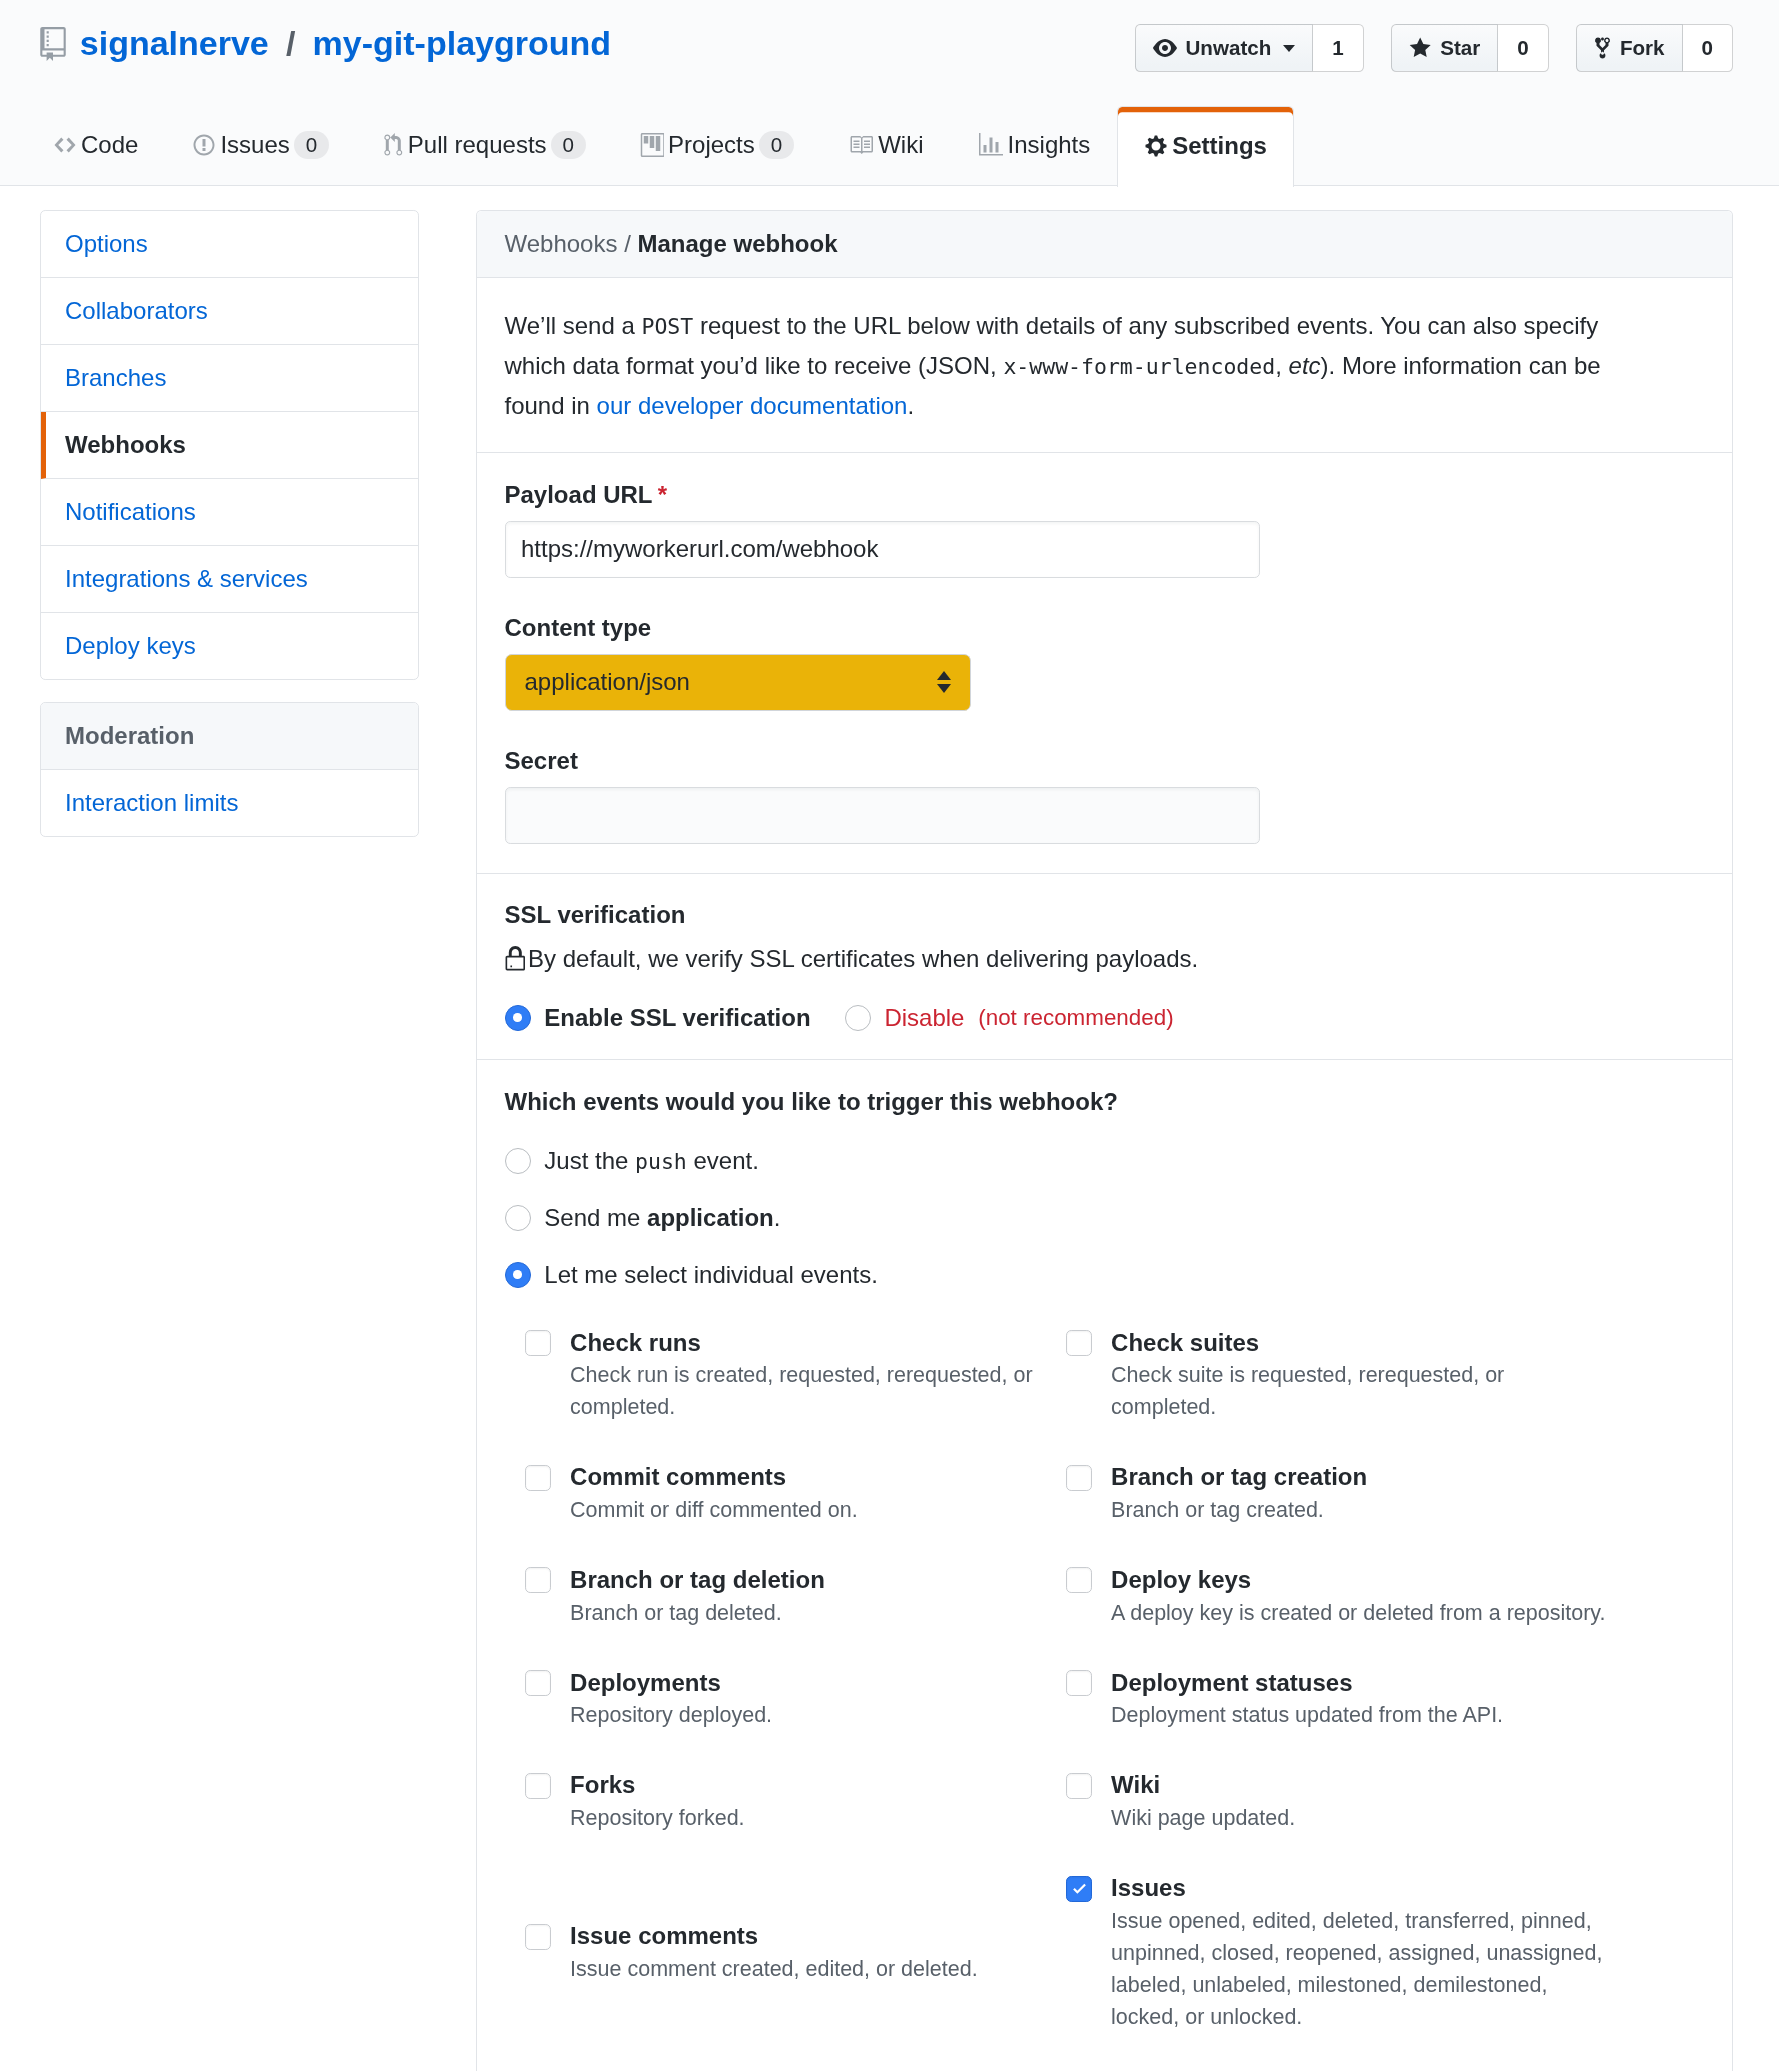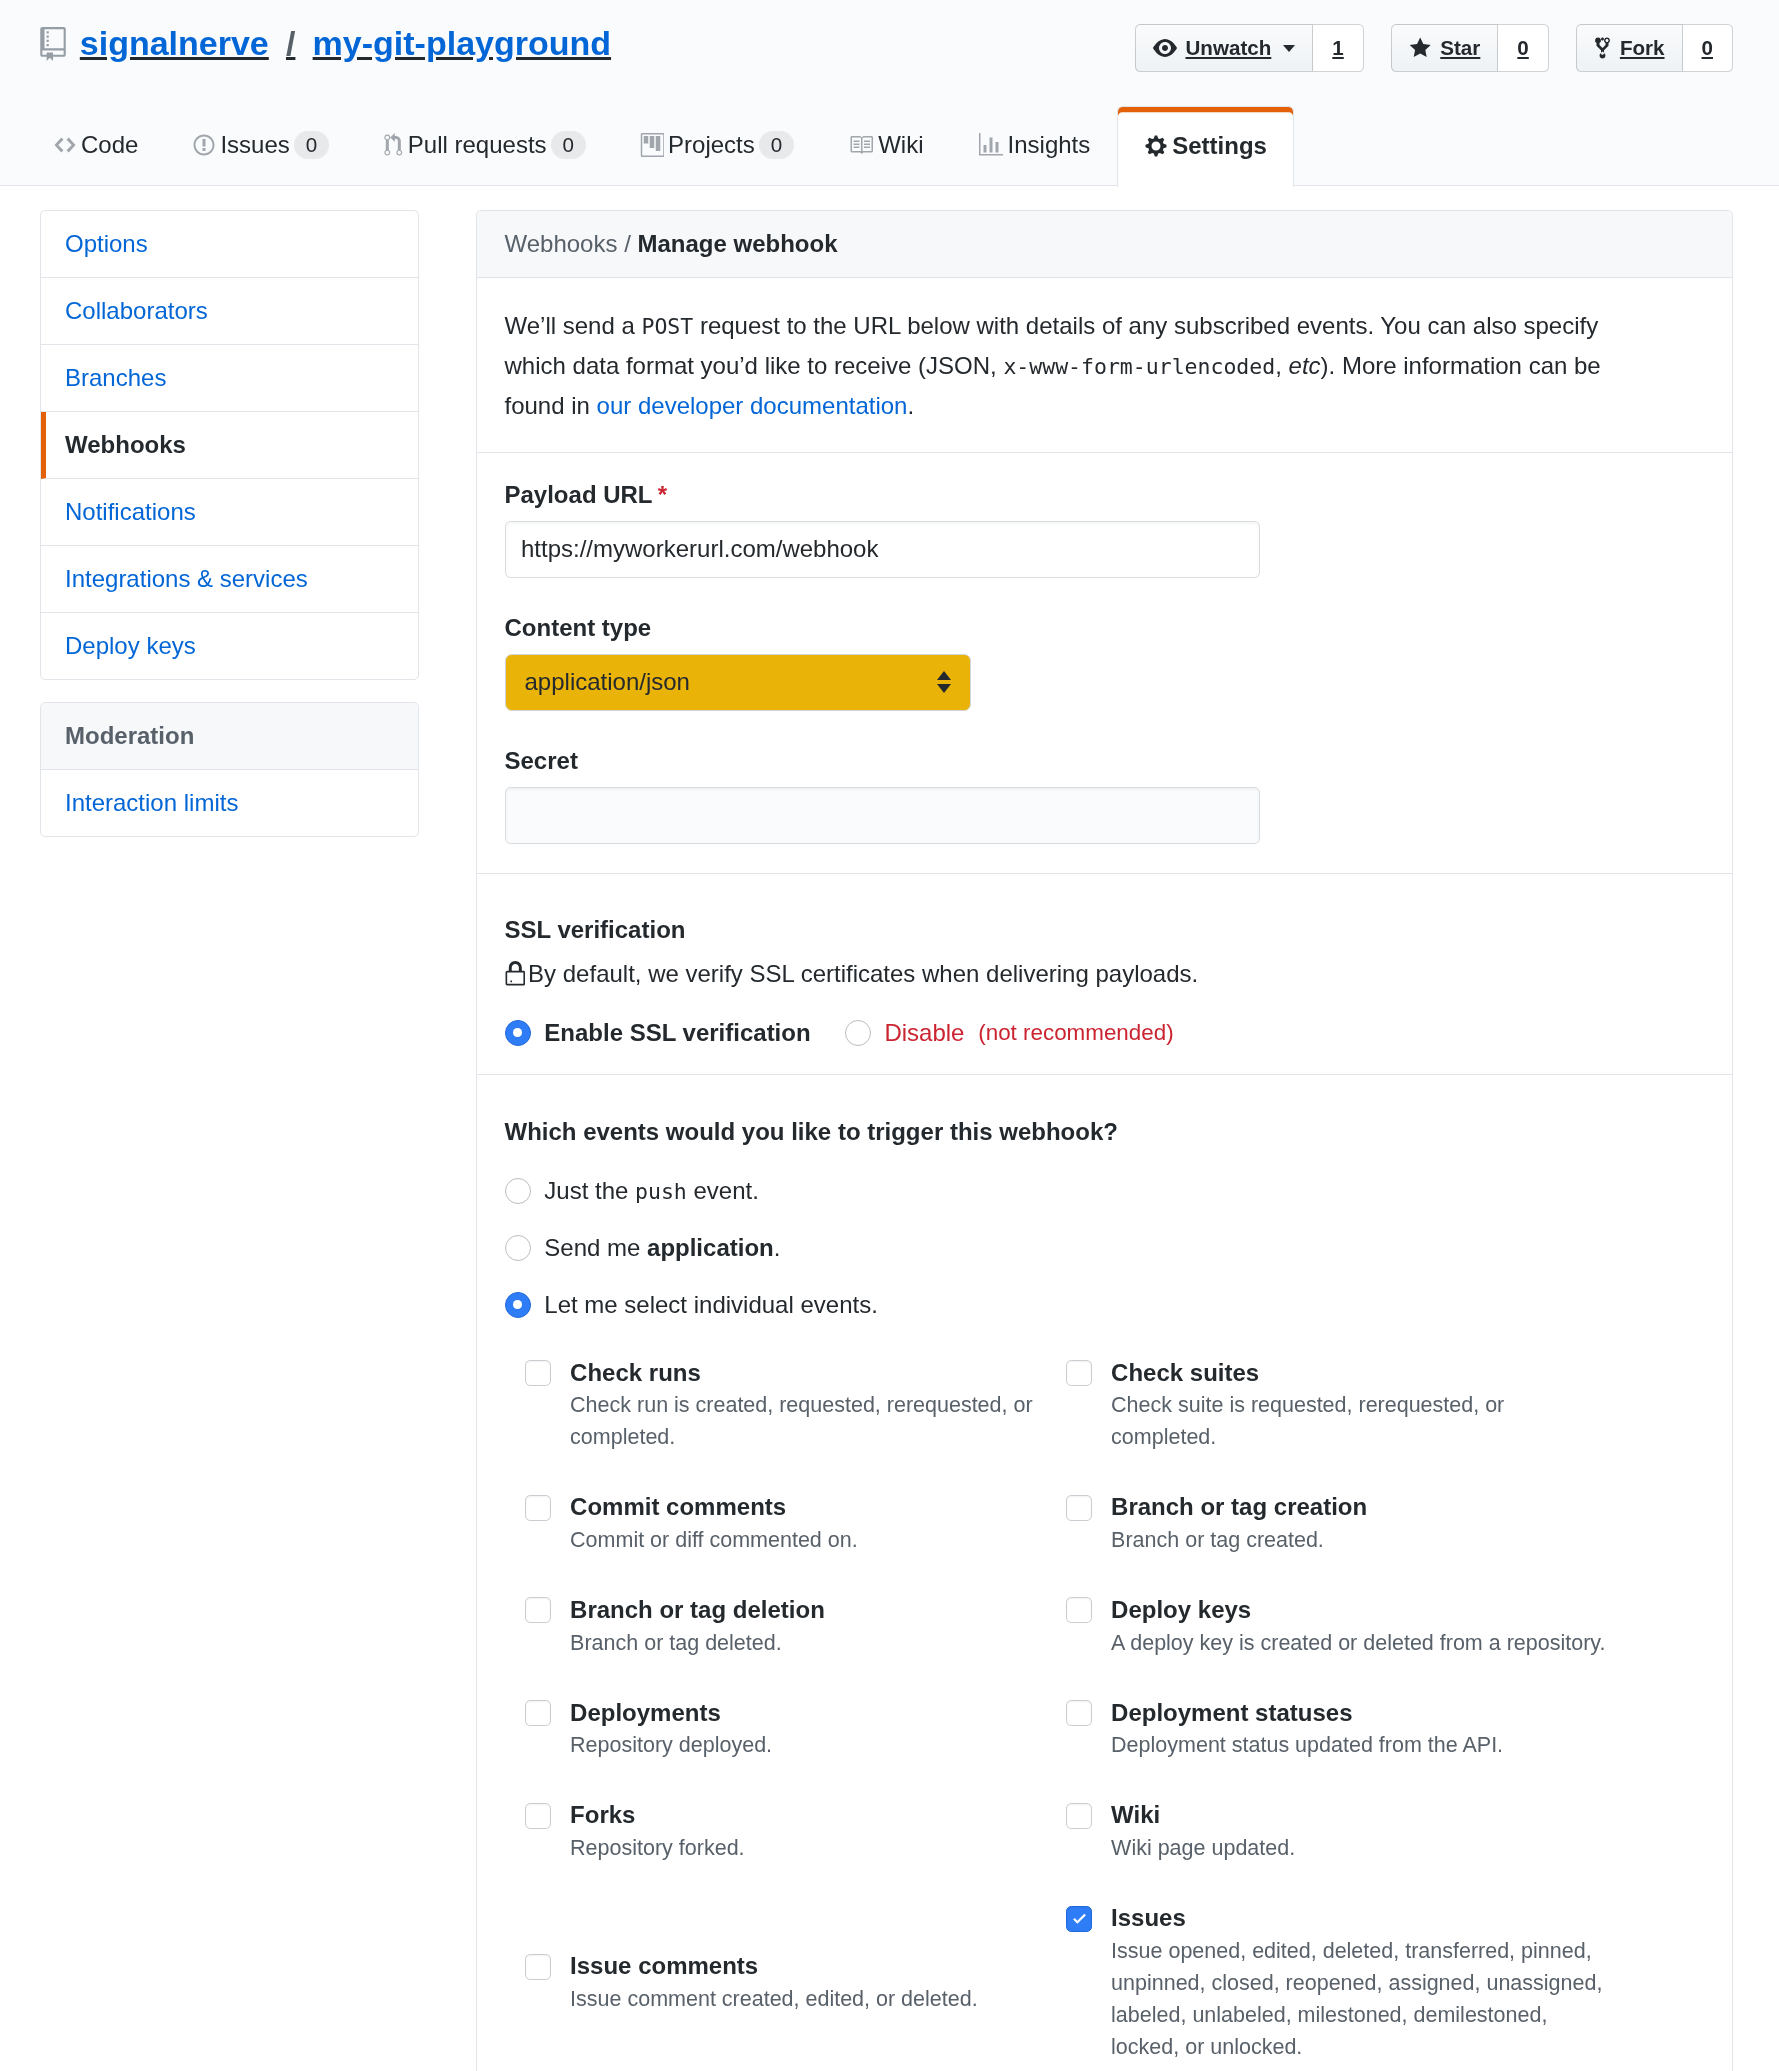--- a/index.html
+++ b/index.html
@@ -3,21 +3,21 @@
 <meta charset="utf-8">
 <style>
   * { margin:0; padding:0; box-sizing:border-box; }
   html,body { width:1779px; height:2072px; overflow:hidden; background:#fff;
     font-family:"Liberation Sans", sans-serif; color:#24292e; font-size:24px; }
   a { text-decoration:none; }
   svg { display:block; }
 
   
   .pagehead { background:#fafbfc; border-bottom:1.7px solid #e1e4e8; }
-  .pagehead-inner { padding:24px 46px 0 40px; display:flex; justify-content:space-between; align-items:flex-start;text-decoration:underline; }
+  .pagehead-inner { padding:24px 46px 0 40px; display:flex; justify-content:space-between; align-items:flex-start; }
   .repo-title { display:flex; align-items:center; gap:13.8px; font-size:34px; }
   .repo-title .repo-ico { color:#959da5; }
   .repo-title a { color:#0366d6; }
   .repo-title .sep { color:#586069; padding:0 3.4px; }
   .repo-title .repo-name { font-weight:bold; }
 
   .pagehead-actions { display:flex; gap:27.5px; list-style:none; }
   .btn-group { display:flex; font-size:20.6px; font-weight:bold; }
   .btn { display:flex; align-items:center; gap:8.6px; height:48px; padding:0 17px;
     background:linear-gradient(-180deg,#fafbfc,#eff3f6 90%); border:1.7px solid rgba(27,31,35,.2);
@@ -70,21 +70,21 @@
   .input { display:block; width:755px; height:57px; border:1.7px solid #d9dcdf; border-radius:5.2px;
     padding:0 15.5px; font:inherit; font-size:24px; color:#24292e; background:#fff;
     box-shadow:inset 0 1.7px 3.4px rgba(27,31,35,.05); }
   .input.secret { background:#fafbfc; }
   .select { width:466px; height:57px; border:1.7px solid #d1d5da; border-radius:6.9px; background:#eab308;
     display:flex; align-items:center; justify-content:space-between; padding:0 19px; cursor:pointer; }
   .select .arrows { display:flex; flex-direction:column; gap:4.3px; }
   .select .arr-up { width:0; height:0; border-left:7.7px solid transparent; border-right:7.7px solid transparent; border-bottom:9.5px solid #24292e; }
   .select .arr-dn { width:0; height:0; border-left:7.7px solid transparent; border-right:7.7px solid transparent; border-top:9.5px solid #24292e; }
 
-  .sec-title { font-weight:bold; font-size:24px; margin-bottom:15.5px;margin-top:15px; }
+  .sec-title { font-weight:bold; font-size:24px; margin-bottom:15.5px; }
   .ssl-note { display:flex; align-items:center; gap:3px; font-size:24px; margin-bottom:31px; }
   .ssl-note .oct { color:#24292e; }
 
   .radio { width:26px; height:26px; border-radius:50%; background:#fff; border:1.7px solid #b9bdc1; flex:none; position:relative; }
   .radio.selected { background:#2f7df6; border-color:#2268d8; }
   .radio.selected::after { content:""; position:absolute; left:50%; top:50%; width:8.6px; height:8.6px;
     margin:-4.3px 0 0 -4.3px; border-radius:50%; background:#fff; }
   .radio-row { display:flex; align-items:center; }
   .radio-label { display:flex; align-items:center; gap:13.8px; cursor:pointer; }
   .bold { font-weight:bold; }

